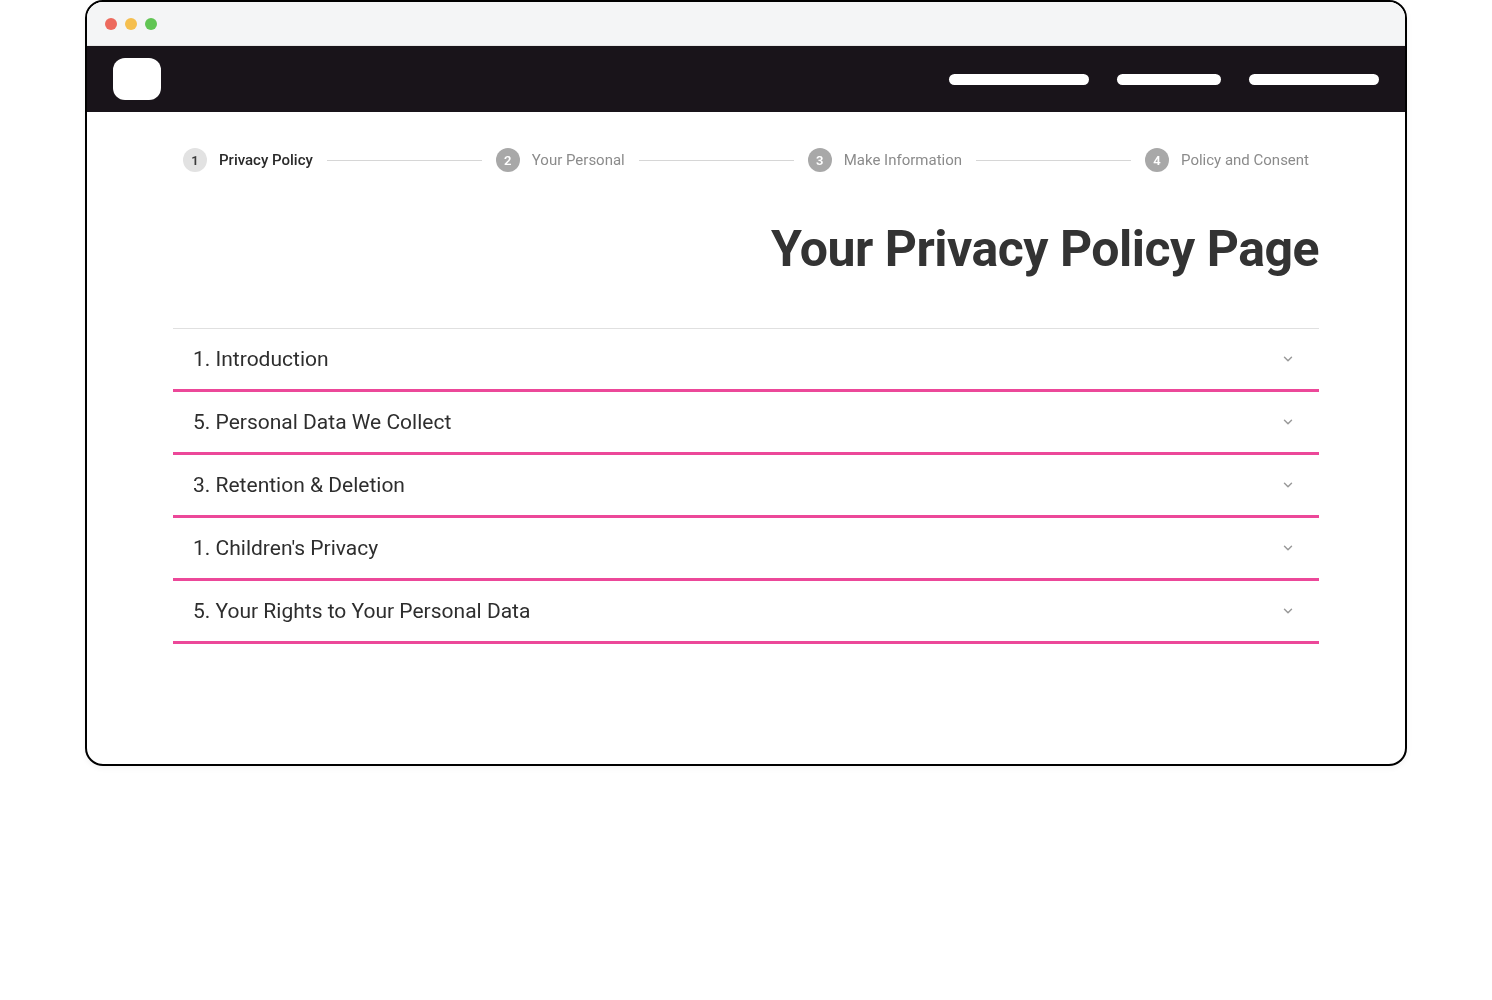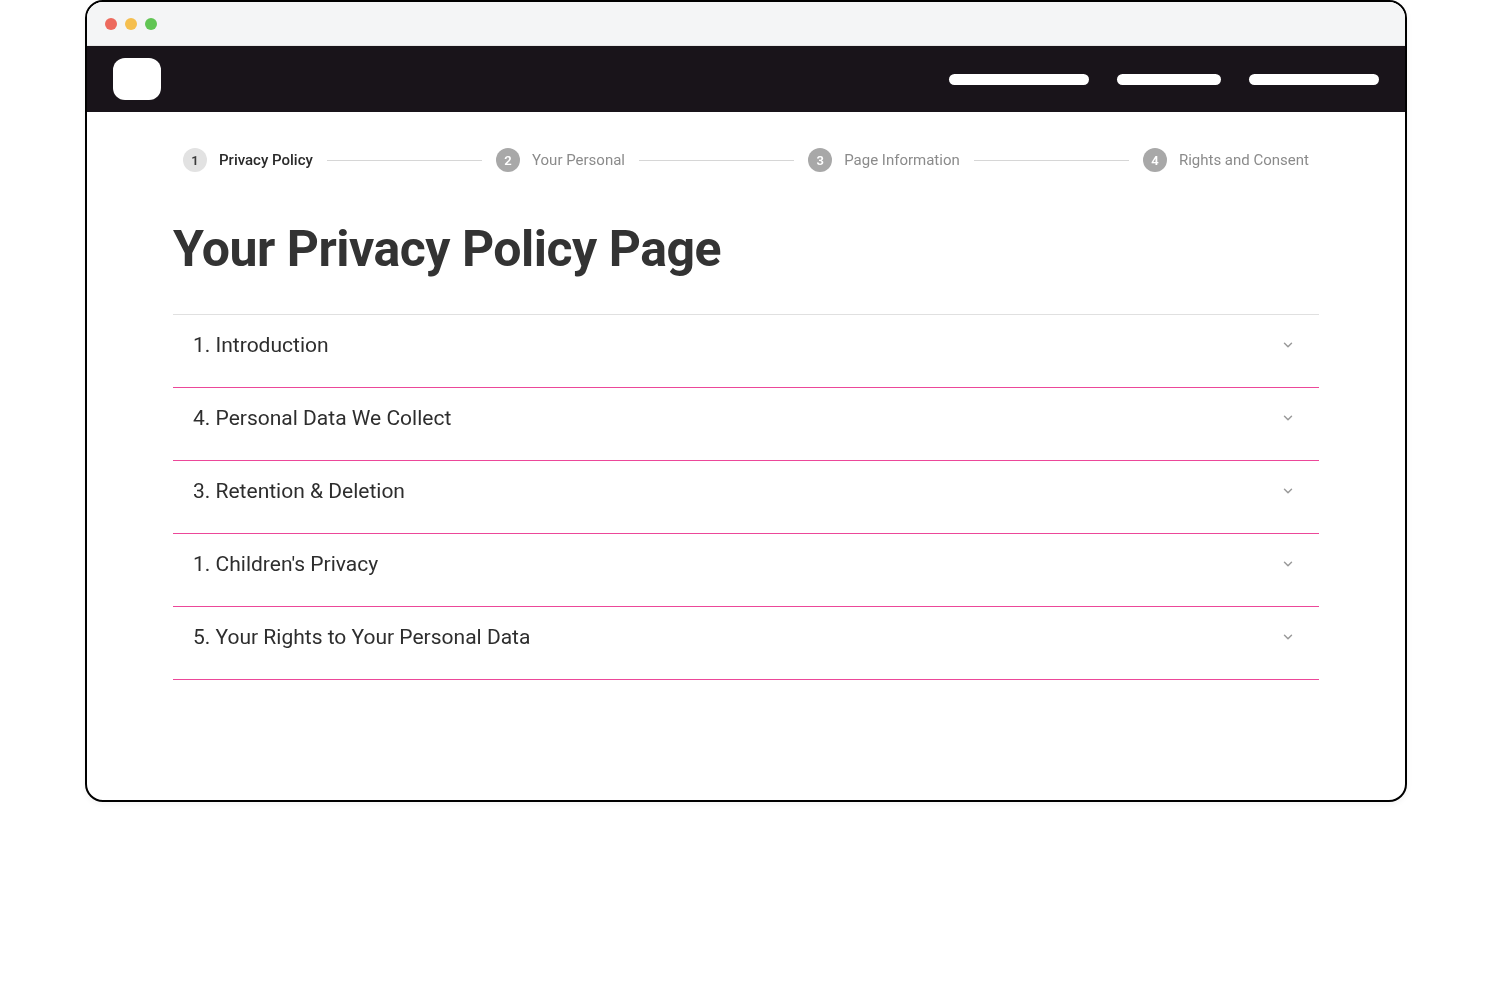--- a/index.html
+++ b/index.html
@@ -89,37 +89,37 @@
     flex: 1;
     height: 1px;
     background: #d6d6d6;
     margin: 0 14px;
   }
 
   .content {
     padding: 48px 86px 120px 86px;
   }
   .page-title {
-    text-align: left;
+    text-align: right;
     font-size: 50px;
     font-weight: 700;
     color: #333333;
-    margin-bottom: 36px;
+    margin-bottom: 50px;
     letter-spacing: -0.5px;
   }
 
   .accordion {
     border-top: 1px solid #e0e0e0;
   }
   .acc-item {
     display: flex;
     align-items: center;
     justify-content: space-between;
-    padding: 18px 22px 30px 20px;
-    border-bottom: 1px solid #ec4899;
+    padding: 18px 22px 18px 20px;
+    border-bottom: 3px solid #ec4899;
     cursor: pointer;
     background: #ffffff;
   }
   .acc-label {
     font-size: 21px;
     color: #2e2e2e;
     font-weight: 400;
   }
   .chev {
     width: 18px; height: 18px;
@@ -154,45 +154,45 @@
       <div class="step-label">Privacy Policy</div>
     </div>
     <div class="step-line"></div>
     <div class="step upcoming">
       <div class="step-num">2</div>
       <div class="step-label">Your Personal</div>
     </div>
     <div class="step-line"></div>
     <div class="step upcoming">
       <div class="step-num">3</div>
-      <div class="step-label">Page Information</div>
+      <div class="step-label">Make Information</div>
     </div>
     <div class="step-line"></div>
     <div class="step upcoming">
       <div class="step-num">4</div>
-      <div class="step-label">Rights and Consent</div>
+      <div class="step-label">Policy and Consent</div>
     </div>
   </div>
 
   <div class="content">
     <h1 class="page-title">Your Privacy Policy Page</h1>
 
     <div class="accordion">
 
       <div class="acc-item">
         <span class="acc-label">1. Introduction</span>
         <span class="chev">
           <svg viewBox="0 0 24 24" fill="none" stroke="currentColor" stroke-width="2.5" stroke-linecap="round" stroke-linejoin="round">
               <polyline points="6 9 12 15 18 9"></polyline>
             </svg>
         </span>
       </div>
 
       <div class="acc-item">
-        <span class="acc-label">4. Personal Data We Collect</span>
+        <span class="acc-label">5. Personal Data We Collect</span>
         <span class="chev">
           <svg viewBox="0 0 24 24" fill="none" stroke="currentColor" stroke-width="2.5" stroke-linecap="round" stroke-linejoin="round">
               <polyline points="6 9 12 15 18 9"></polyline>
             </svg>
         </span>
       </div>
 
       <div class="acc-item">
         <span class="acc-label">3. Retention &amp; Deletion</span>
         <span class="chev">

